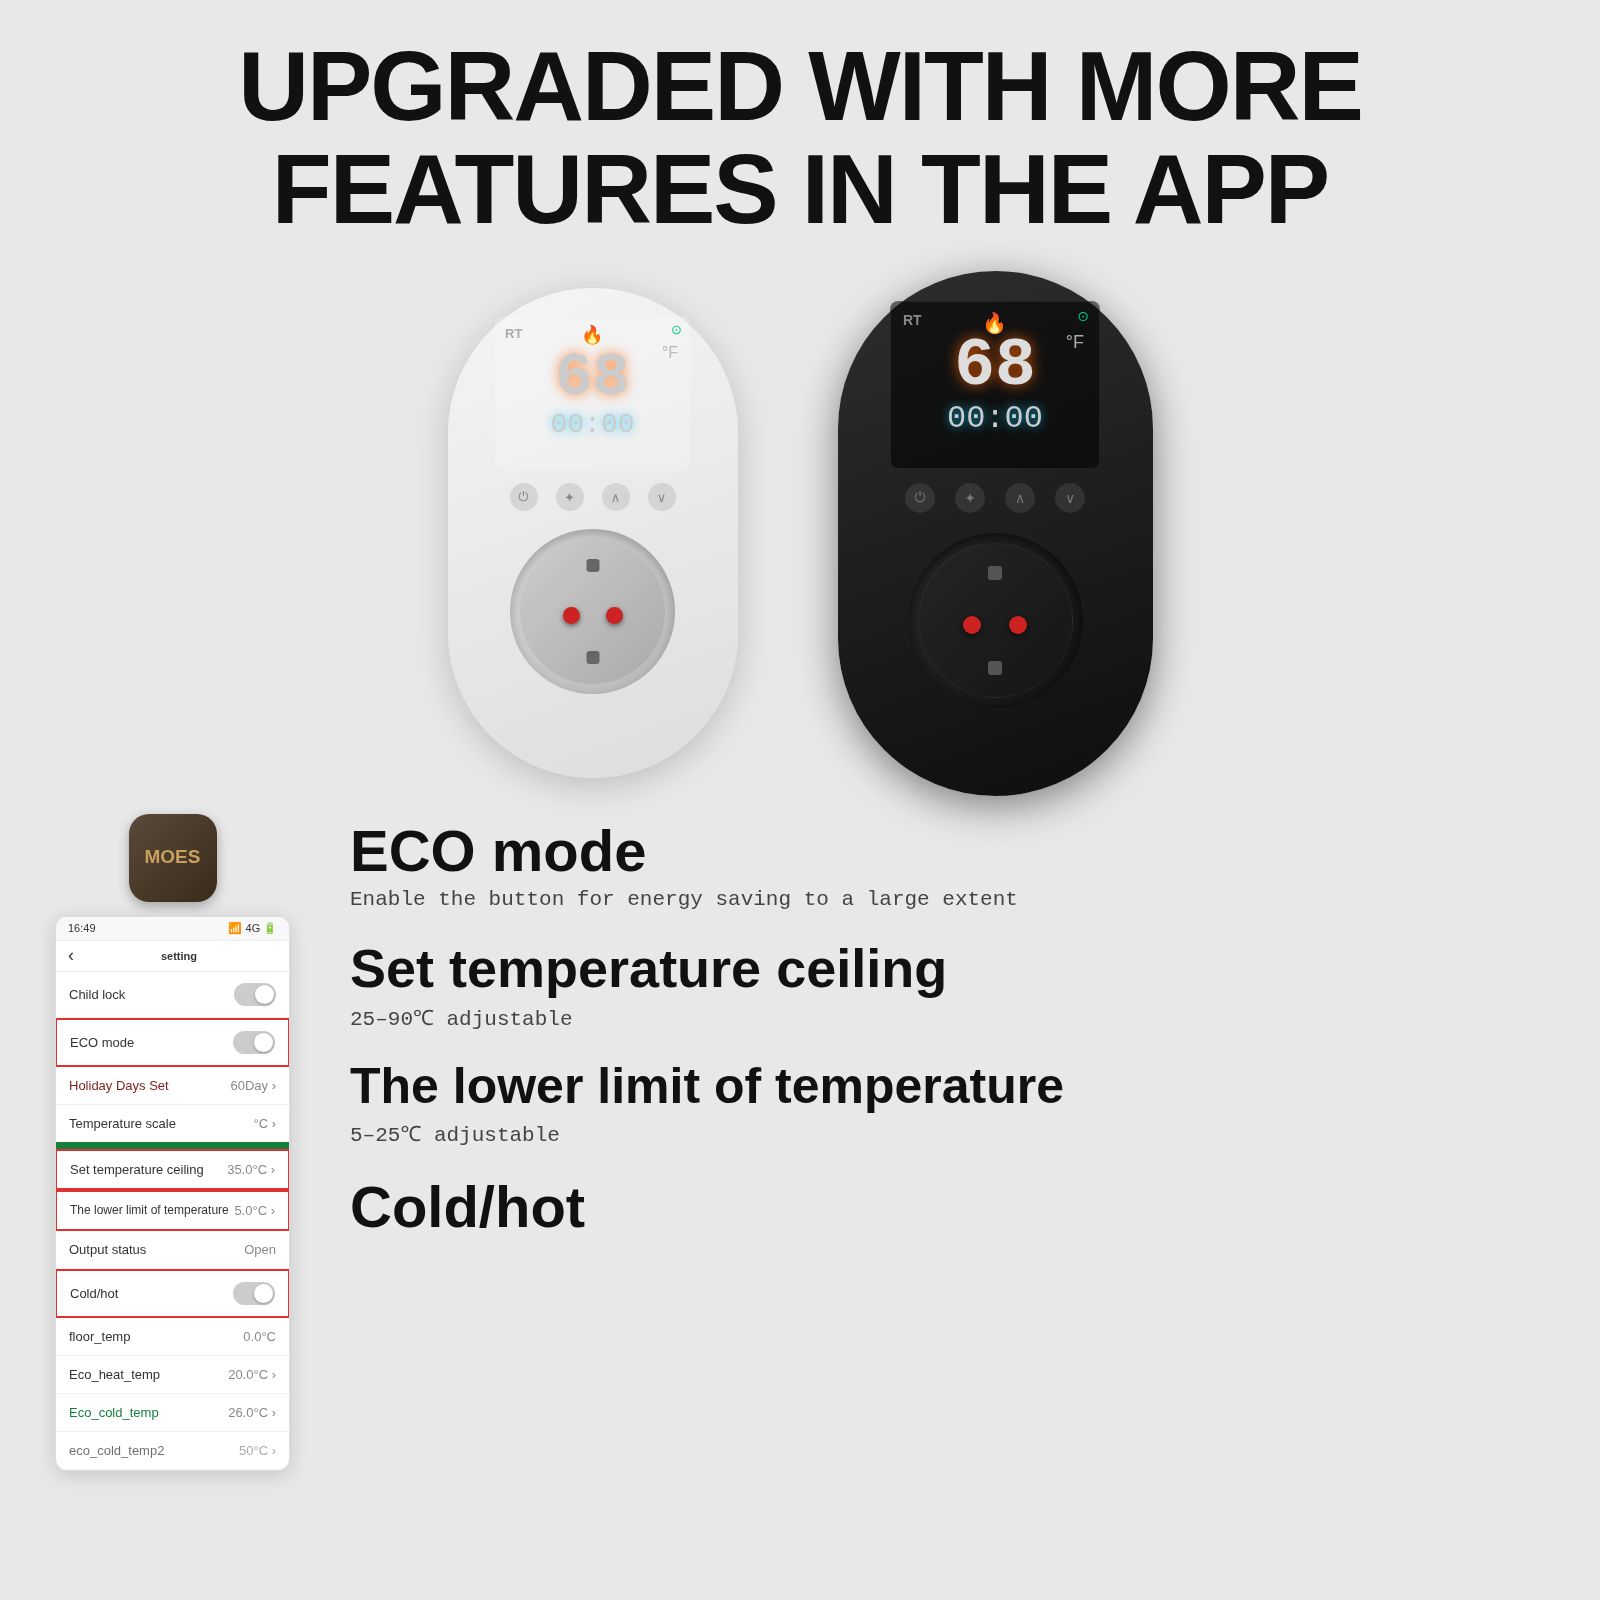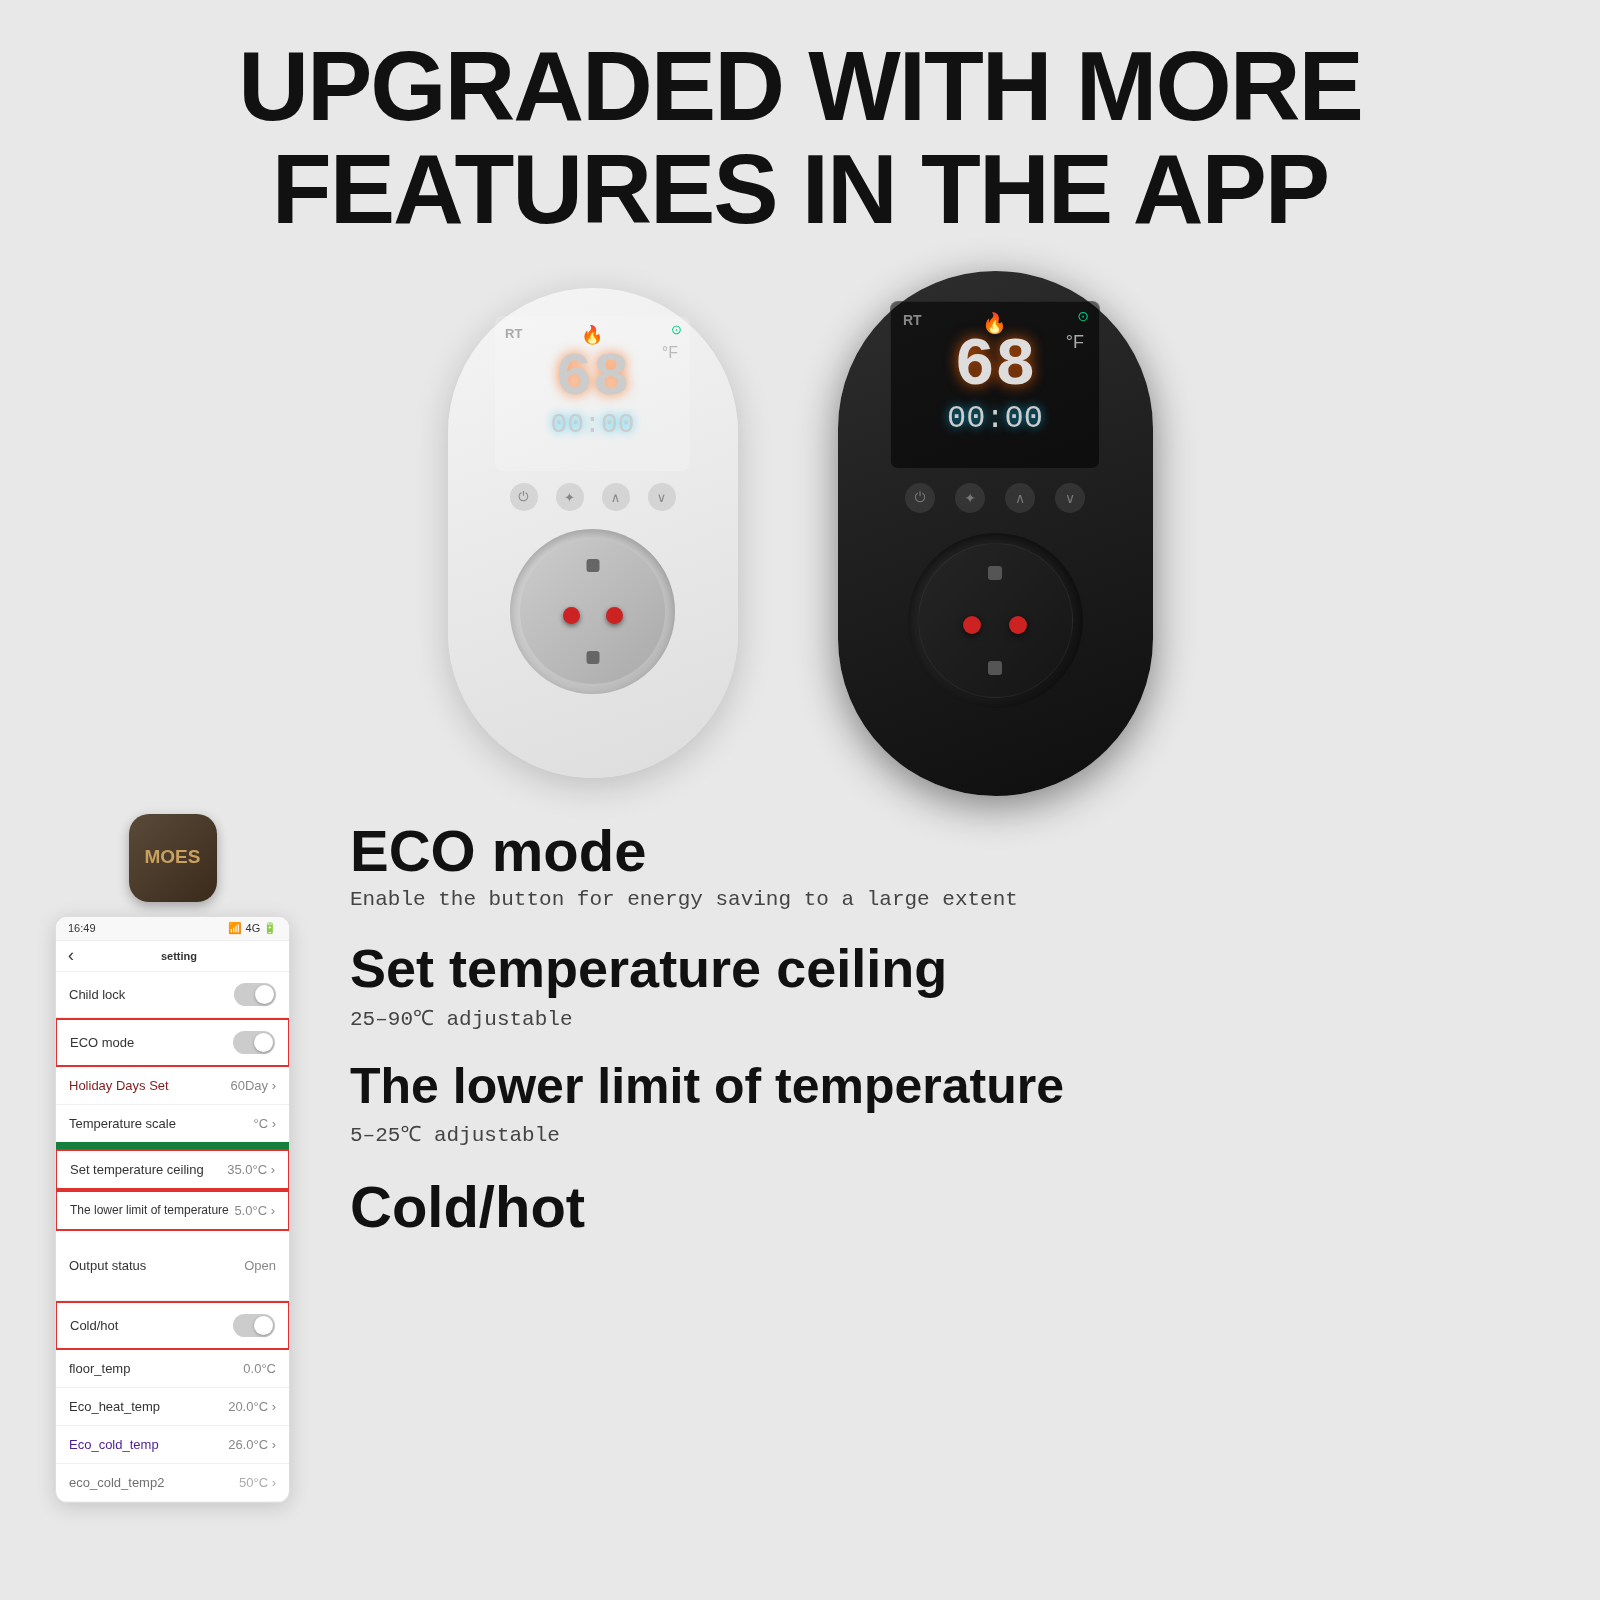--- a/index.html
+++ b/index.html
@@ -129,21 +129,21 @@
       <div style="display:flex;align-items:center;justify-content:space-between;padding:11px 13px;border-bottom:1px solid #f0f0f0;border:2px solid #e03030;margin:0 -1px;">
         <span style="font-size:13px;color:#333;">Set temperature ceiling</span>
         <span style="font-size:13px;color:#888;">35.0°C ›</span>
       </div>
 
       <div style="display:flex;align-items:center;justify-content:space-between;padding:11px 13px;border-bottom:1px solid #f0f0f0;border:2px solid #e03030;margin:0 -1px;">
         <span style="font-size:12px;color:#333;">The lower limit of temperature</span>
         <span style="font-size:13px;color:#888;">5.0°C ›</span>
       </div>
 
-      <div style="display:flex;align-items:center;justify-content:space-between;padding:27px 13px;border-bottom:1px solid #f0f0f0;gap:20px;">
+      <div style="display:flex;align-items:center;justify-content:space-between;padding:11px 13px;border-bottom:1px solid #f0f0f0;gap:20px;">
         <span style="font-size:13px;color:#333;">Output status</span>
         <span style="font-size:13px;color:#888;">Open</span>
       </div>
 
       <div style="display:flex;align-items:center;justify-content:space-between;padding:11px 13px;border-bottom:1px solid #f0f0f0;border:2px solid #e03030;margin:0 -1px;">
         <span style="font-size:13px;color:#333;">Cold/hot</span>
         <div style="width:42px;height:23px;background:#ccc;border-radius:12px;position:relative;">
           <div style="width:19px;height:19px;background:#fff;border-radius:50%;position:absolute;top:2px;right:2px;box-shadow:0 1px 3px rgba(0,0,0,0.3);"></div>
         </div>
       </div>
@@ -152,21 +152,21 @@
         <span style="font-size:13px;color:#333;">floor_temp</span>
         <span style="font-size:13px;color:#888;">0.0°C</span>
       </div>
 
       <div style="display:flex;align-items:center;justify-content:space-between;padding:11px 13px;border-bottom:1px solid #f0f0f0;">
         <span style="font-size:13px;color:#333;">Eco_heat_temp</span>
         <span style="font-size:13px;color:#888;">20.0°C ›</span>
       </div>
 
       <div style="display:flex;align-items:center;justify-content:space-between;padding:11px 13px;border-bottom:1px solid #f0f0f0;">
-        <span style="font-size:13px;color:#4c1d95;">Eco_cold_temp</span>
+        <span style="font-size:13px;color:#15803d;">Eco_cold_temp</span>
         <span style="font-size:13px;color:#888;">26.0°C ›</span>
       </div>
 
       <div style="display:flex;align-items:center;justify-content:space-between;padding:11px 13px;border-bottom:1px solid #f0f0f0;opacity:0.7;">
         <span style="font-size:13px;color:#333;">eco_cold_temp2</span>
         <span style="font-size:13px;color:#888;">50°C ›</span>
       </div>
     </div>
   </div>
 

